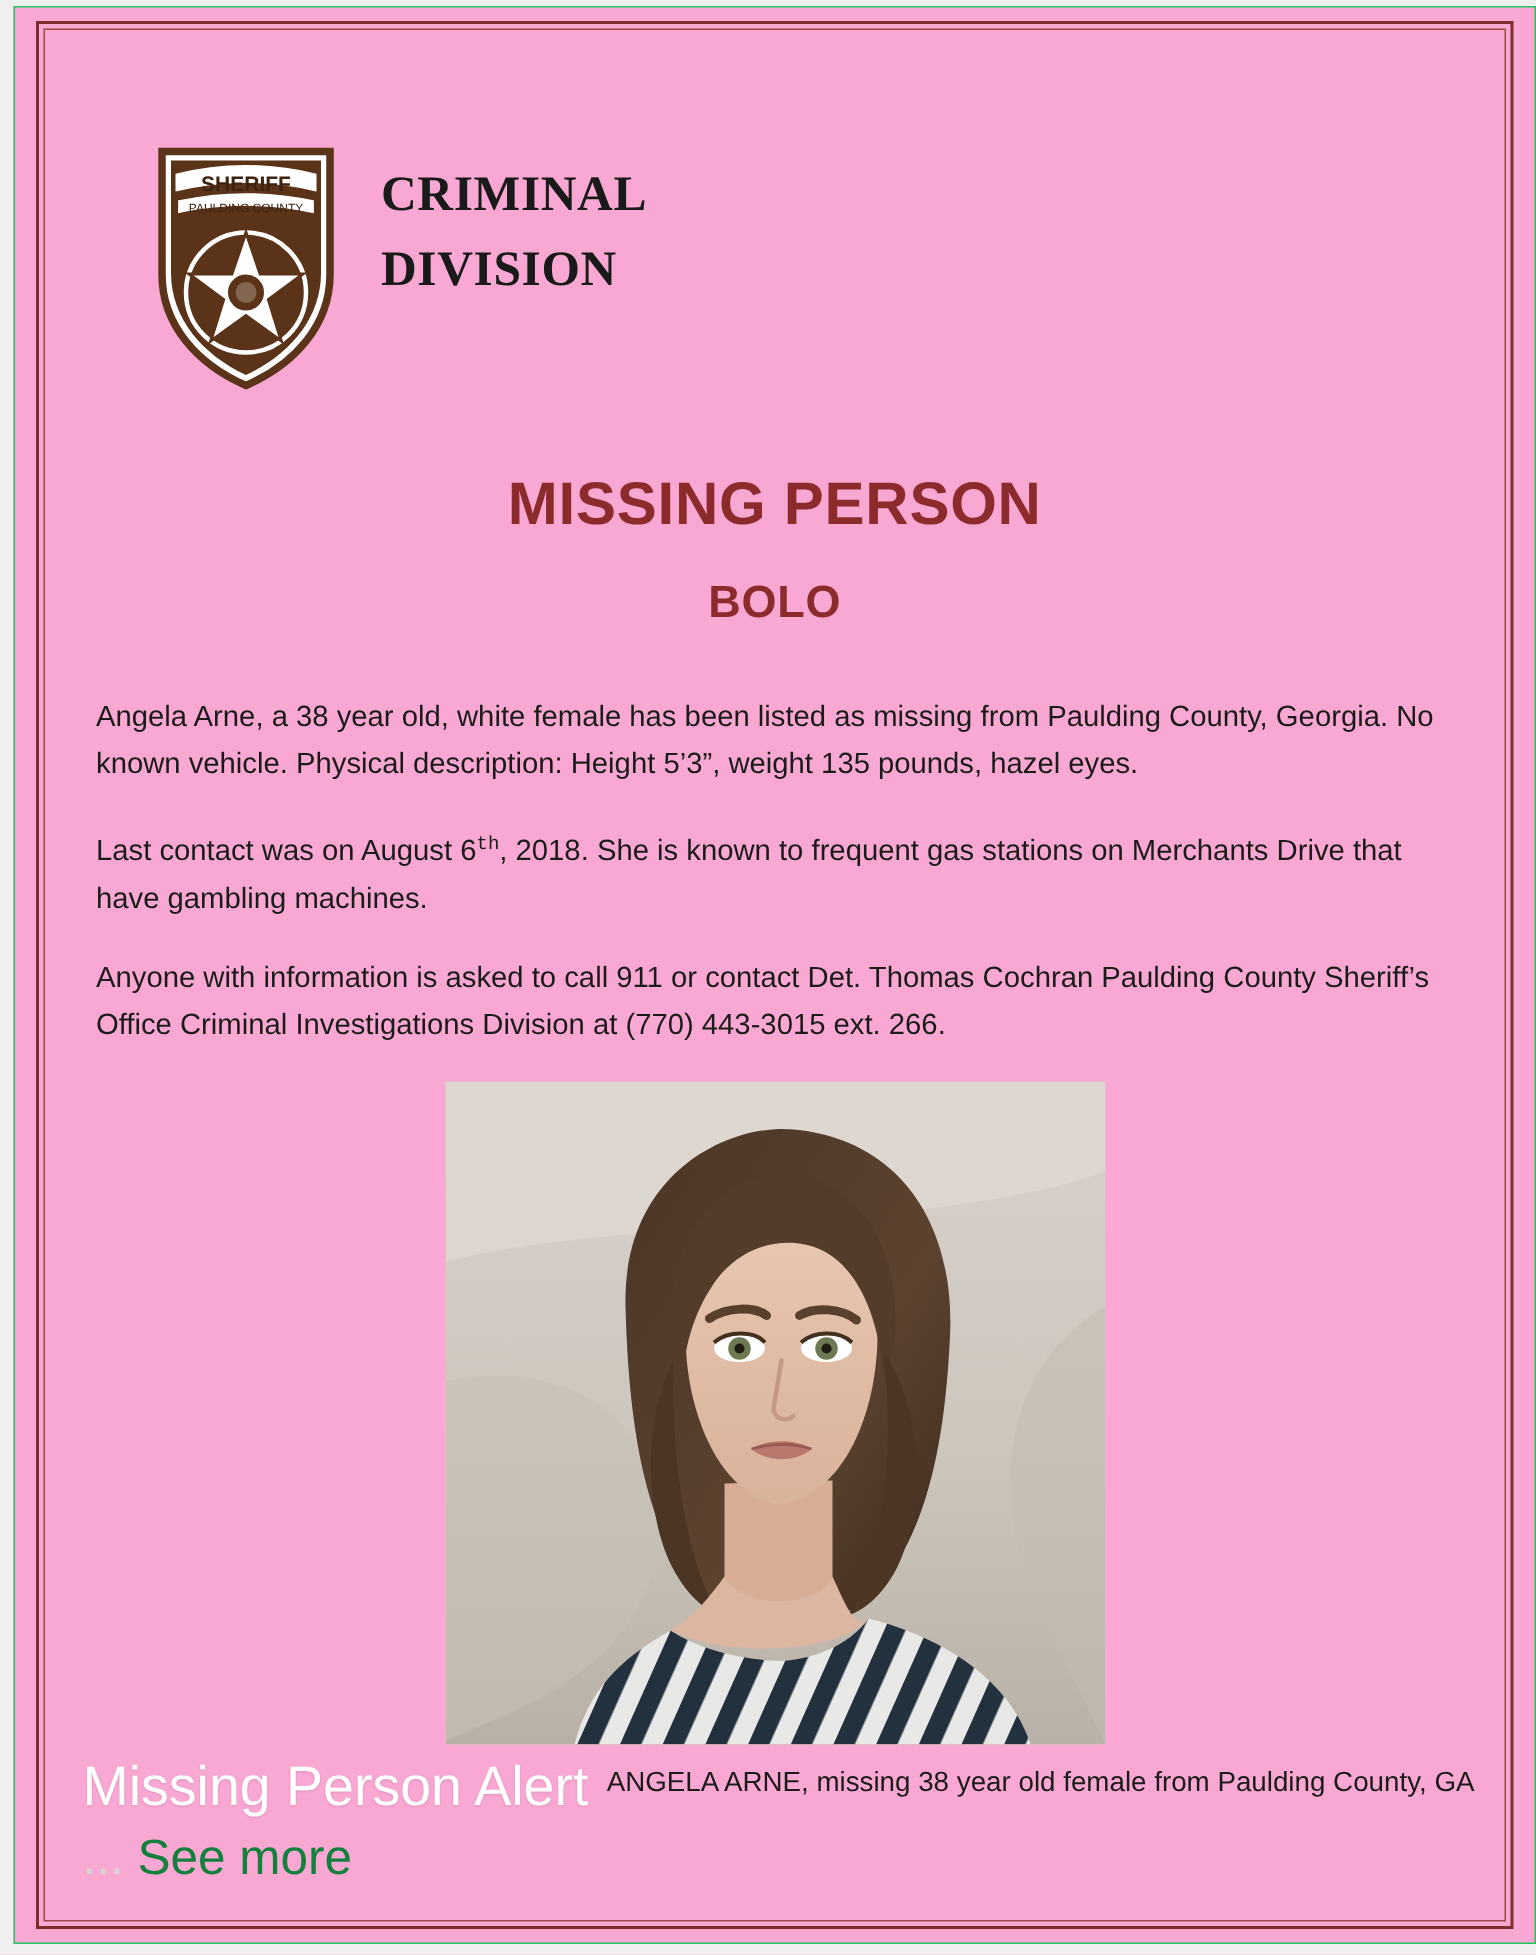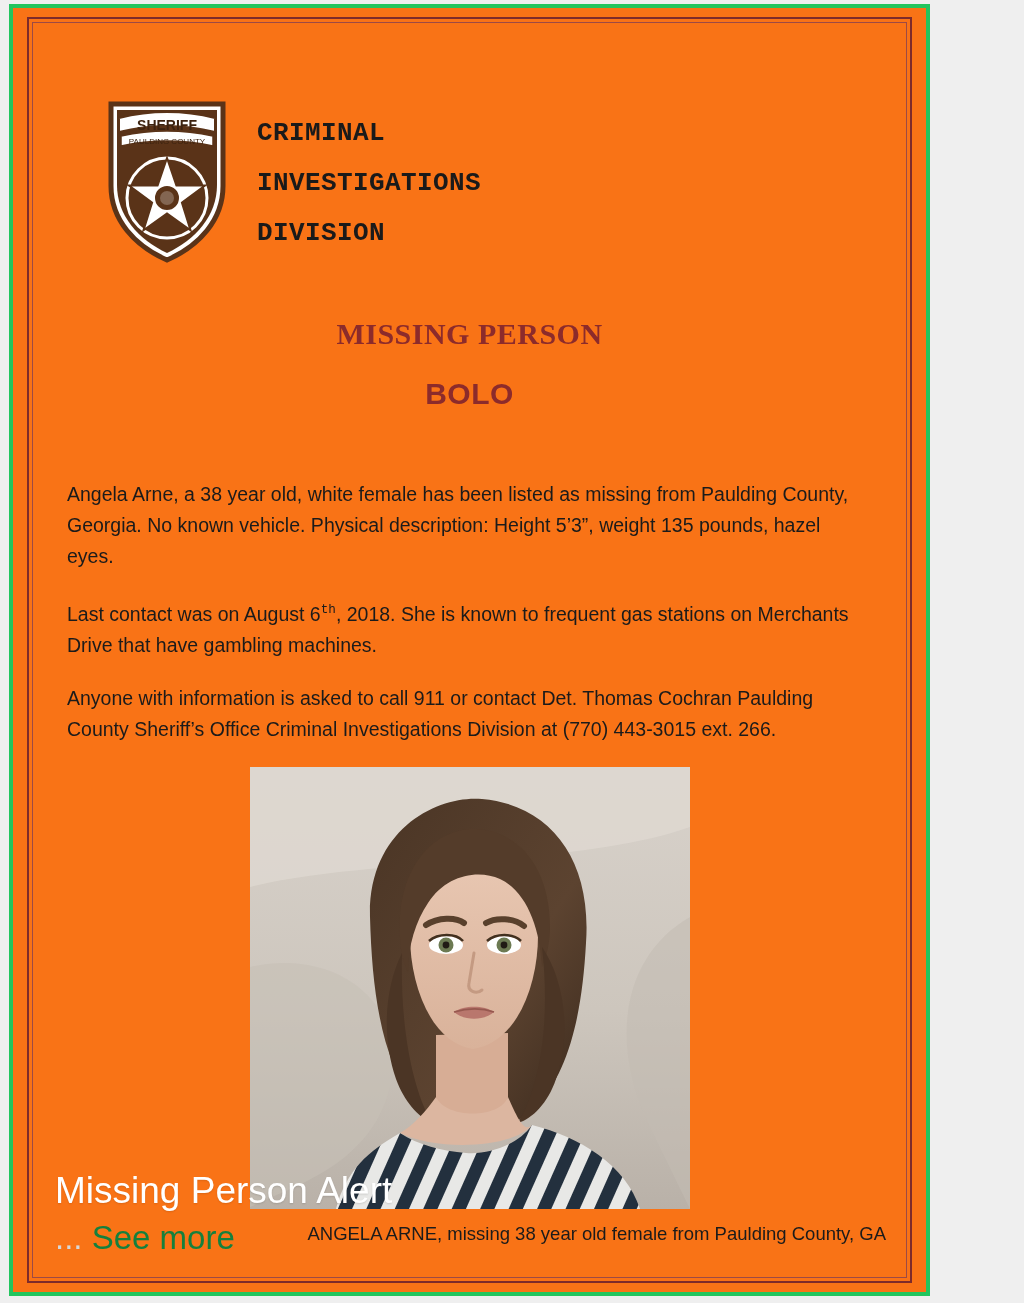--- a/index.html
+++ b/index.html
@@ -20,25 +20,25 @@
     height: 1303px;
     background: #efefef;
     box-sizing: border-box;
   }
 
   
   .page-outer {
     position: absolute;
     left: 9px;
     top: 4px;
-    width: 921px;
+    width: 1015px;
     height: 1292px;
-    background: #f97316;
+    background: #f9a8d4;
     box-sizing: border-box;
-    border: 4px solid #22c55e;
+    border: 1px solid #22c55e;
   }
 
   
   .page-frame {
     position: absolute;
     left: 14px;
     top: 9px;
     right: 14px;
     bottom: 9px;
     border: 2px solid #7e2b2b;
@@ -74,53 +74,52 @@
   .badge {
     position: relative;
     width: 128px;
     height: 175px;
     flex: 0 0 auto;
     margin-right: 26px;
   }
   .badge svg { display: block; }
 
   .header-title {
-    font-family: Liberation Mono, monospace;
-    font-size: 26px;
+    font-family: Liberation Serif, serif;
+    font-size: 33px;
     line-height: 50px;
     font-weight: bold;
     color: #1a1a1a;
     letter-spacing: 0.4px;
     padding-top: 18px;
   }
   .header-title div { white-space: nowrap; }
 
   
   .title-block {
     text-align: center;
     margin-top: 52px;
   }
   .title-main {
-    font-size: 30px;
+    font-size: 40px;
     font-weight: bold;
     color: #8c2b2b;
     letter-spacing: 0.5px;
-    font-family: Liberation Serif, serif;
   }
   .title-sub {
     font-size: 30px;
     font-weight: bold;
     color: #8c2b2b;
     letter-spacing: 0.5px;
     margin-top: 26px;
   }
 
   
   .body-text {
-    margin-top: 68px;
+    margin-top: 44px;
     padding: 0 16px 0 14px;
   }
   .body-text p {
     margin: 0 0 22px 0;
     font-size: 19.5px;
     line-height: 31px;
     color: #1b1b1b;
     font-family: "Liberation Sans", sans-serif;
   }
   .body-text p:last-child { margin-bottom: 0; }
@@ -199,21 +198,20 @@
               <circle cx="0" cy="0" r="40" fill="none" stroke="#ffffff" stroke-width="3"></circle>
               <path d="M0,-40 L9.4,-12.4 L38,-12.4 L14.9,4.7 L23.5,32.3 L0,15.4 L-23.5,32.3 L-14.9,4.7 L-38,-12.4 L-9.4,-12.4 Z" fill="#ffffff" stroke="#5a3318" stroke-width="2"></path>
               <circle cx="0" cy="0" r="13" fill="#5a3318" stroke="#ffffff" stroke-width="2"></circle>
               <circle cx="0" cy="0" r="7" fill="#ffffff" opacity="0.25"></circle>
             </g>
           </svg>
         </div>
 
         <div class="header-title">
           <div>CRIMINAL</div>
-          <div>INVESTIGATIONS</div>
           <div>DIVISION</div>
         </div>
       </div>
 
       <div class="title-block">
         <div class="title-main">MISSING PERSON</div>
         <div class="title-sub">BOLO</div>
       </div>
 
       <div class="body-text">

